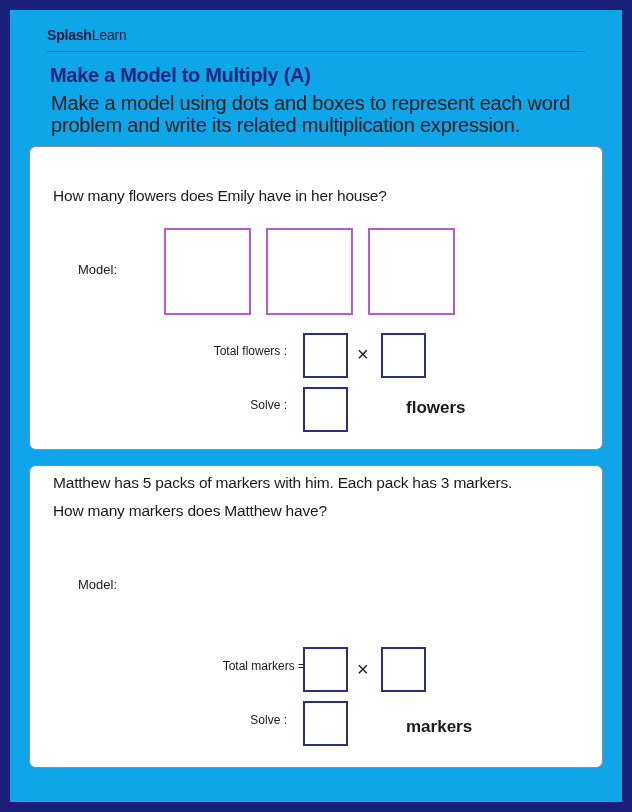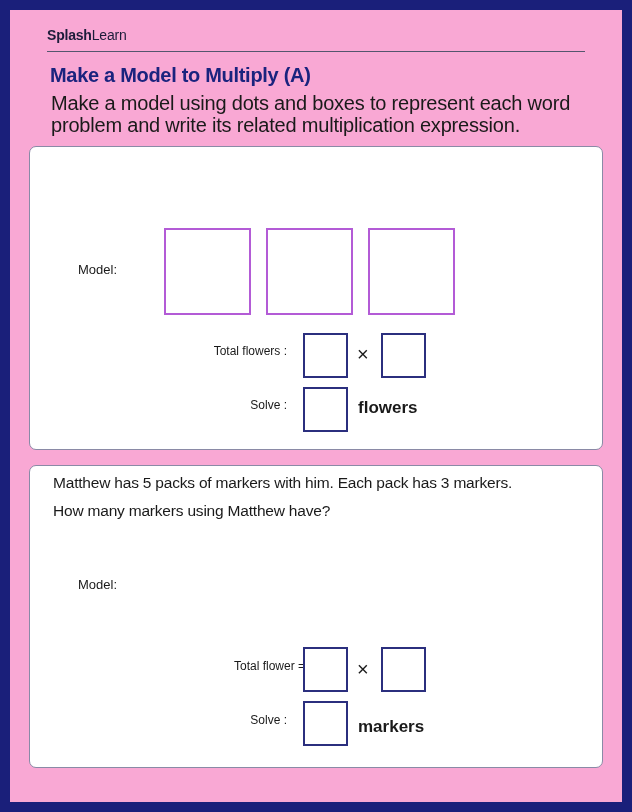--- a/index.html
+++ b/index.html
@@ -6,21 +6,21 @@
     html, body { width: 632px; height: 812px; overflow: hidden; }
     body {
       background: #1a1f7a;
       font-family: "Liberation Sans", sans-serif;
       position: relative;
     }
     .page {
       position: absolute;
       left: 10px; top: 10px;
       width: 612px; height: 792px;
-      background: #f9a8d4;
+      background: #0ea5e9;
     }
     .brand {
       position: absolute;
       left: 37px; top: 17px;
       font-size: 14px;
       color: #1c1c3a;
       letter-spacing: -0.2px;
     }
     .brand b { font-weight: 700; }
     .brand span.light { font-weight: 400; }
@@ -92,60 +92,62 @@
     .times {
       position: absolute;
       font-size: 20px;
       color: #1a1a1a;
     }
     .unit {
       position: absolute;
       font-size: 17px;
       font-weight: 700;
       color: #1a1a1a;
+      margin-left: 48px;
     }
   </style>
 </head>
 <body>
 
 <div class="page">
 
   <div class="brand">
     <b>Splash</b><span class="light">Learn</span>
   </div>
   <div class="header-rule"></div>
 
   <div class="title">Make a Model to Multiply (A)</div>
   <div class="instructions">Make a model using dots and boxes to represent each word problem and write its related multiplication expression.</div>
 
   <div class="card c1">
+    <div class="q" style="top:40px;">How many flowers does Emily have in her house?</div>
 
     <div class="model-label" style="top:115px;">Model:</div>
     <div class="pbox" style="left:134px; top:81px;"></div>
     <div class="pbox" style="left:236px; top:81px;"></div>
     <div class="pbox" style="left:338px; top:81px;"></div>
 
     <div class="row-label" style="right:315px; top:197px;">Total flowers :</div>
     <div class="sbox" style="left:273px; top:186px;"></div>
     <div class="times" style="left:327px; top:196px;">×</div>
     <div class="sbox" style="left:351px; top:186px;"></div>
 
     <div class="row-label" style="right:315px; top:251px;">Solve :</div>
     <div class="sbox" style="left:273px; top:240px;"></div>
     <div class="unit" style="left:328px; top:251px;">flowers</div>
   </div>
 
   <div class="card c2">
     <div class="q" style="top:8px;">Matthew has 5 packs of markers with him. Each pack has 3 markers.</div>
-    <div class="q" style="top:36px;">How many markers using Matthew have?</div>
+    <div class="q" style="top:36px;">How many markers does Matthew have?</div>
 
     <div class="model-label" style="top:111px;">Model:</div>
     <div style="position:absolute; left:134px; top:70px; width:400px; height:100px;"></div>
 
-    <div class="row-label" style="right:297px; top:193px;">Total flower =</div>
+    <div class="row-label" style="right:297px; top:193px;">Total markers =</div>
     <div class="sbox" style="left:273px; top:181px;"></div>
     <div class="times" style="left:327px; top:192px;">×</div>
     <div class="sbox" style="left:351px; top:181px;"></div>
 
     <div class="row-label" style="right:315px; top:247px;">Solve :</div>
     <div class="sbox" style="left:273px; top:235px;"></div>
     <div class="unit" style="left:328px; top:251px;">markers</div>
   </div>
 
 </div>

